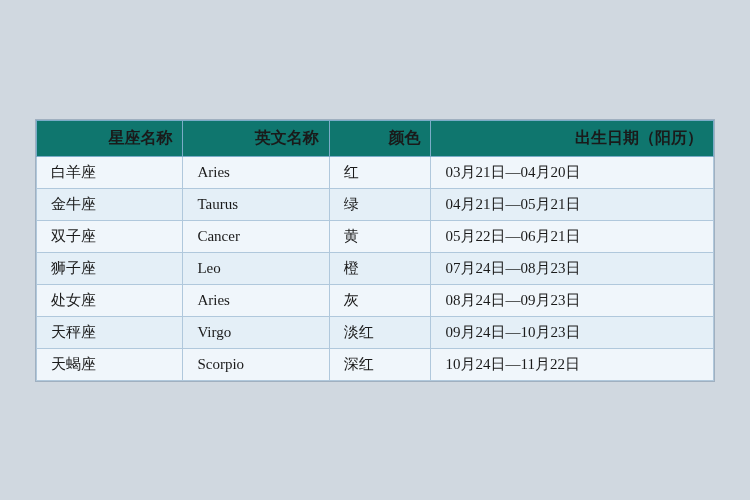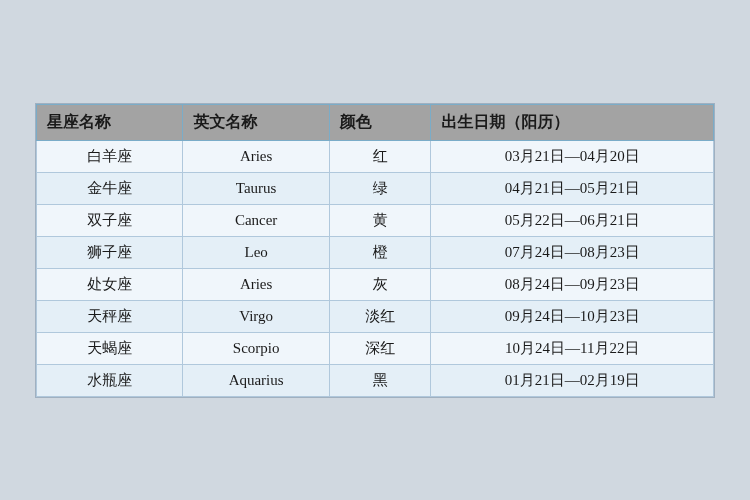--- a/index.html
+++ b/index.html
@@ -19,41 +19,40 @@
       border: 1px solid #a0b0c0;
       width: 680px;
     }
 
     table {
       width: 100%;
       border-collapse: collapse;
     }
 
     thead tr th {
-      background-color: #a3a3a3;
+      background-color: #0f766e;
       border: 1px solid #7aacc8;
       padding: 7px 10px;
-      text-align: left;
+      text-align: right;
       font-size: 16px;
       font-weight: bold;
       color: #1a1a1a;
     }
 
     tbody tr {
       background-color: #f0f6fb;
     }
 
     tbody tr:nth-child(even) {
       background-color: #e4eff7;
     }
 
     tbody tr td {
       border: 1px solid #b0c8dc;
       padding: 6px 14px;
-      text-align: center;
       font-size: 15px;
       color: #1a1a1a;
     }
 
     tbody tr td:first-child {
       font-size: 15px;
     }
 
     tbody tr td:nth-child(2) {
       font-style: normal;
@@ -108,21 +107,15 @@
           <td>Virgo</td>
           <td>淡红</td>
           <td>09月24日—10月23日</td>
         </tr>
         <tr>
           <td>天蝎座</td>
           <td>Scorpio</td>
           <td>深红</td>
           <td>10月24日—11月22日</td>
         </tr>
-        <tr>
-          <td>水瓶座</td>
-          <td>Aquarius</td>
-          <td>黑</td>
-          <td>01月21日—02月19日</td>
-        </tr>
       </tbody>
   </table>
 </div>
 
 </body></html>

